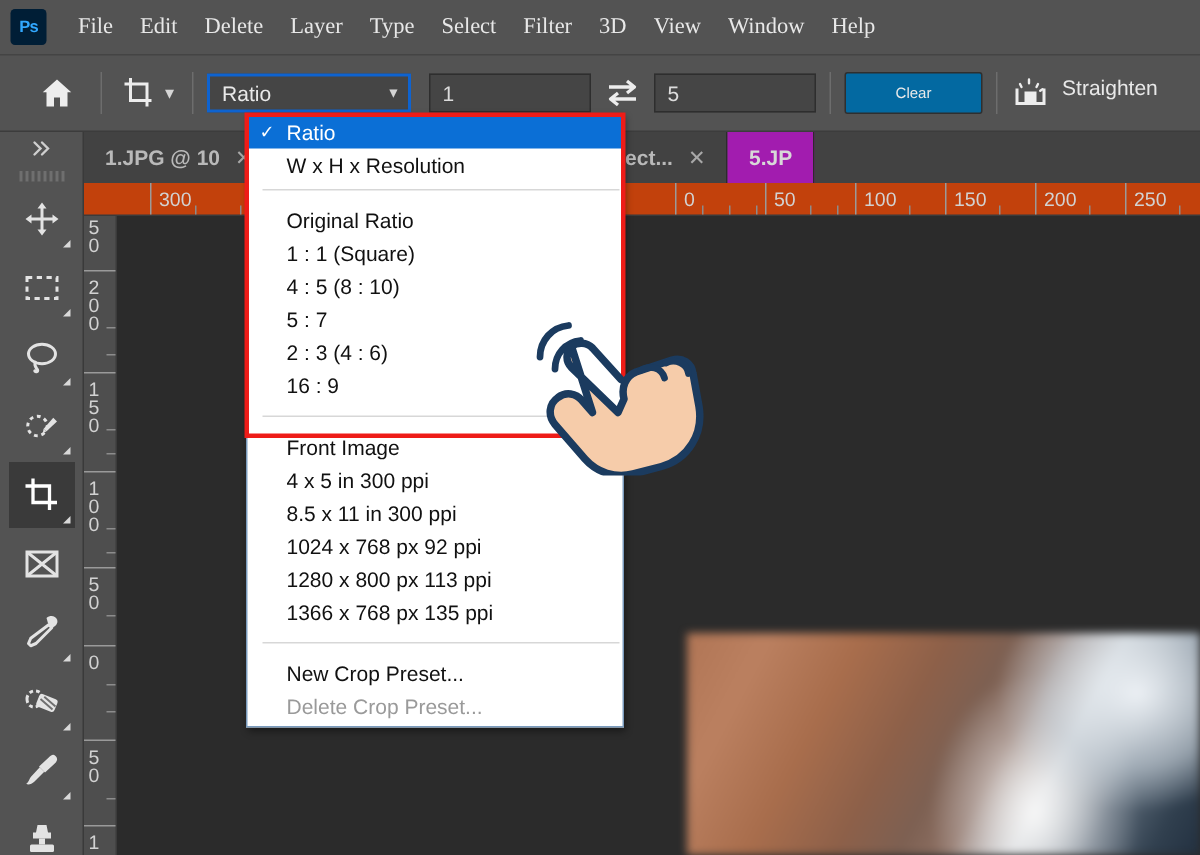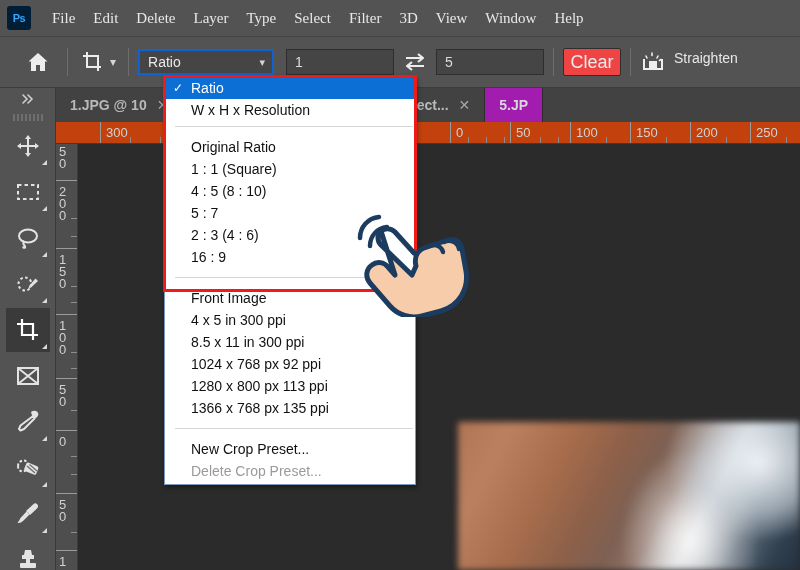--- a/index.html
+++ b/index.html
@@ -73,23 +73,23 @@
     color: #dcdcdc; font-size: 14px;
     display: flex; align-items: center; padding: 0 8px;
     cursor: text;
   }
   .swap-btn {
     width: 30px; height: 26px; margin: 0 6px;
     display: flex; align-items: center; justify-content: center;
     cursor: pointer;
   }
   .clear-btn {
-    width: 58px; height: 28px;
-    background: #ef4444; border: 1px solid #2f2f2f; border-radius: 2px;
-    color: #eaeaea; font-size: 18px;
+    width: 92px; height: 28px;
+    background: #0369a1; border: 1px solid #2f2f2f; border-radius: 2px;
+    color: #eaeaea; font-size: 10px;
     display: flex; align-items: center; justify-content: center;
     cursor: pointer;
   }
   .straighten-wrap {
     display: flex; align-items: flex-start; gap: 8px; cursor: pointer;
   }
   .straighten-label { color: #e8e8e8; font-size: 14px; }
 
   
   .toolpanel {

